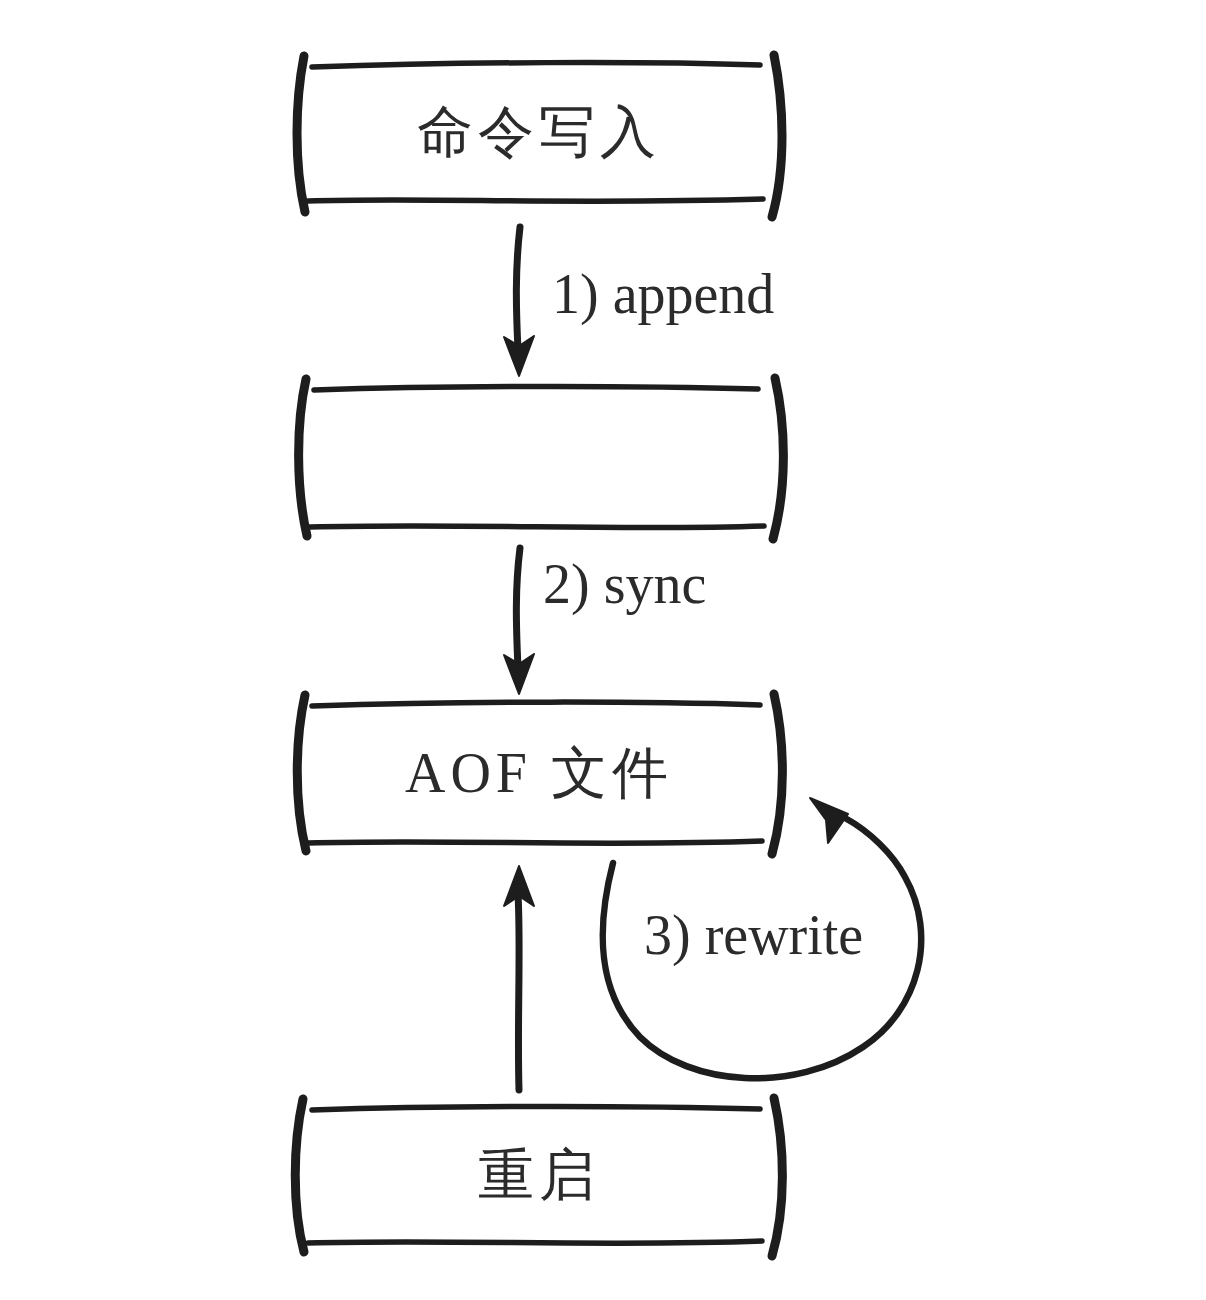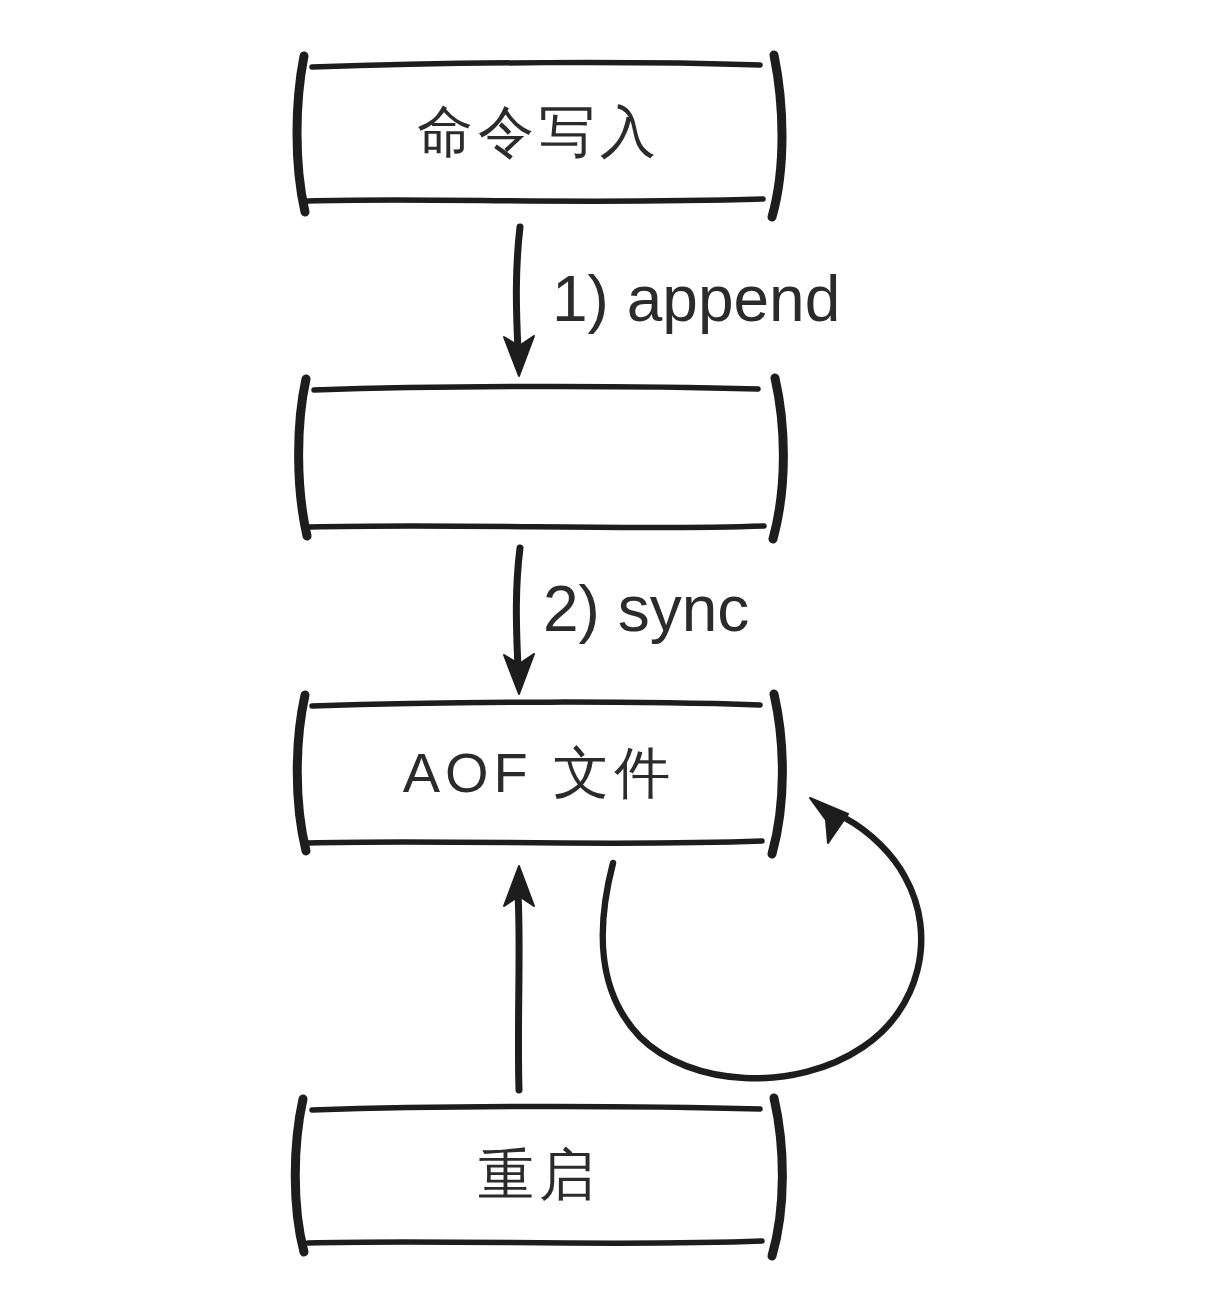--- a/index.html
+++ b/index.html
@@ -5,21 +5,21 @@
   html, body {
     margin: 0;
     padding: 0;
     background: #ffffff;
   }
   #canvas {
     position: relative;
     width: 1206px;
     height: 1300px;
     background: #ffffff;
-    font-family: Liberation Sans, sans-serif;
+    font-family: Liberation Serif, serif;
     overflow: hidden;
   }
   #strokes {
     position: absolute;
     left: 0;
     top: 0;
   }
   #strokes path.stroke {
     fill: none;
     stroke: #1d1d1d;
@@ -42,21 +42,21 @@
     align-items: center;
     justify-content: center;
     color: #2b2b2b;
     font-size: 56px;
     letter-spacing: 5px;
     white-space: nowrap;
   }
   .arrow-label {
     position: absolute;
     color: #2b2b2b;
-    font-size: 64px;
+    font-size: 56px;
     letter-spacing: 0px;
     white-space: nowrap;
   }
 </style>
 </head>
 <body>
 
 <div id="canvas">
 
   <svg id="strokes" width="1206" height="1300" viewBox="0 0 1206 1300">
@@ -112,17 +112,18 @@
 
   <div class="box-label" style="left:300px; top:64px;  width:478px; height:138px;">命令写入</div>
 
 
   <div class="box-label" style="left:300px; top:1108px; width:478px; height:136px;">重启</div>
 
   <div class="box-label" style="left:300px; top:704px; width:478px; height:140px;">AOF 文件</div>
 
   <div class="arrow-label" style="left:552px; top:262px;">1) append</div>
 
-  <div class="arrow-label" style="left:543px; top:572px;text-align:right;">2) sync</div>
+  <div class="arrow-label" style="left:543px; top:552px;text-align:right;">2) sync</div>
 
+  <div class="arrow-label" style="left:644px; top:903px;">3) rewrite</div>
 
 
 </div>
 
 </body></html>

